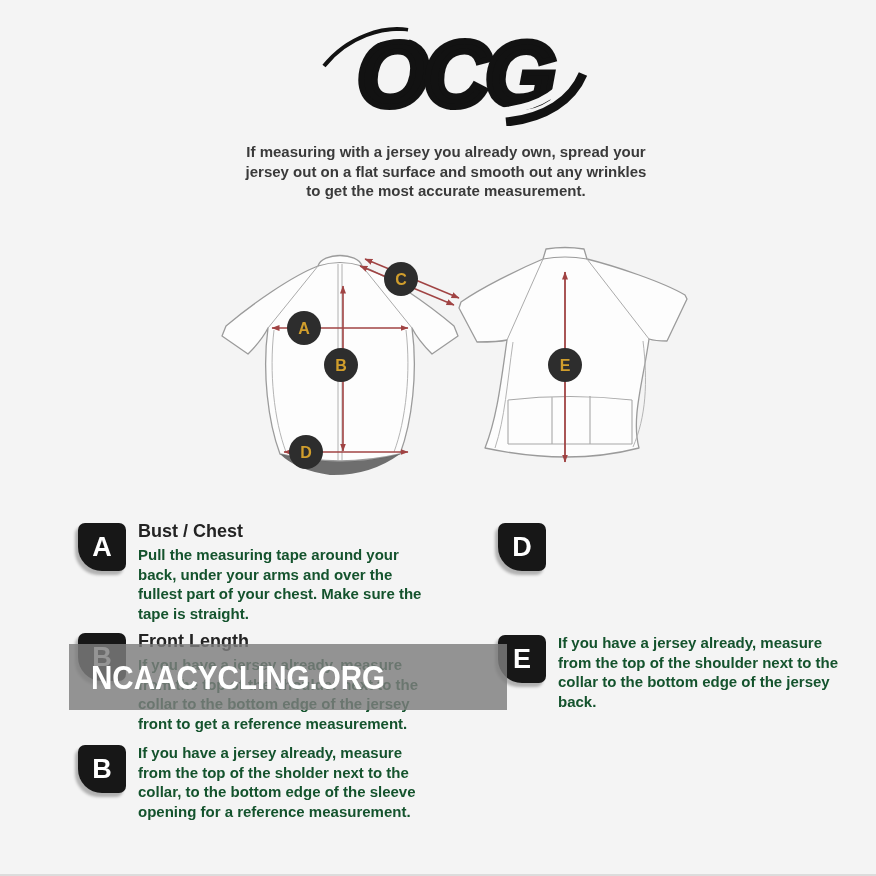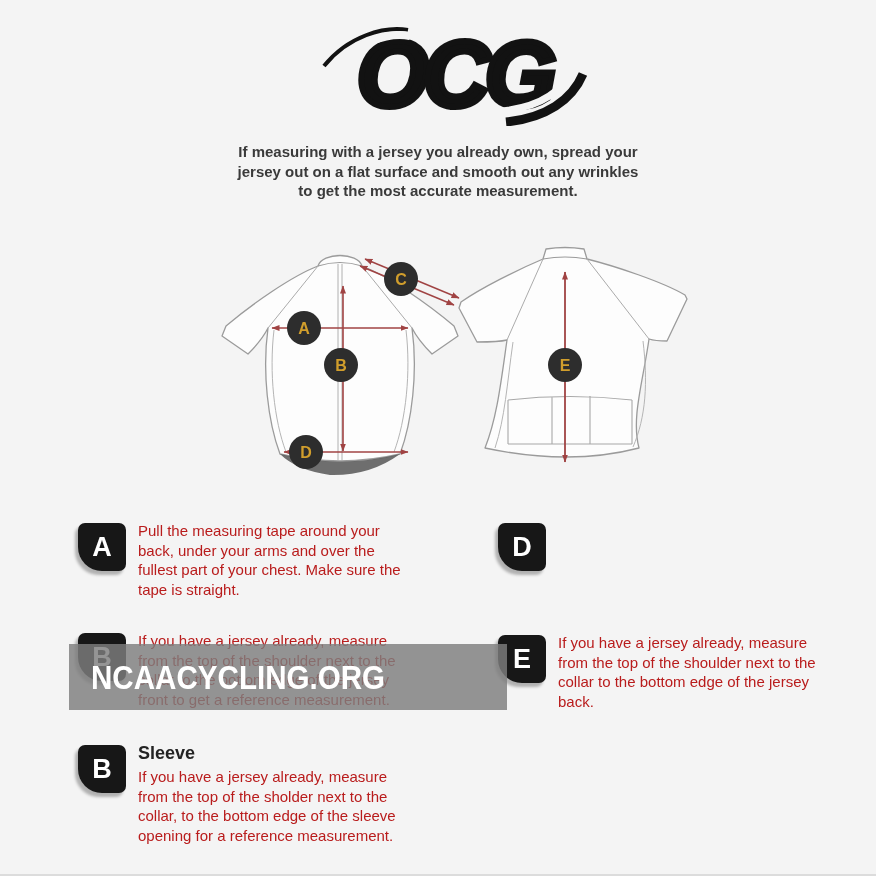--- a/index.html
+++ b/index.html
@@ -4,38 +4,38 @@
 <style>
   html,body{margin:0;padding:0;}
   body{
     width:876px;height:876px;position:relative;overflow:hidden;
     background:#f4f4f4;
     font-family:"Liberation Sans","DejaVu Sans",sans-serif;
     color:#3a3a3a;
   }
   .logo-wrap{position:absolute;left:304px;top:22px;width:300px;height:104px;}
   .intro{
-    position:absolute;left:178px;top:142px;width:520px;
+    position:absolute;left:186px;top:142px;width:520px;
     text-align:center;font-weight:bold;font-size:15px;line-height:19.5px;
     color:#3a3a3a;white-space:pre-line;
   }
   .diagram{position:absolute;}
   .diagram.front{left:212px;top:242px;}
   .diagram.back{left:455px;top:242px;}
 
   .section{position:absolute;}
   .badge{
     position:absolute;left:0;top:2px;width:48px;height:48px;background:#171717;
     border-radius:7px 7px 7px 24px;display:flex;align-items:center;justify-content:center;
     color:#ffffff;font-size:27px;font-weight:bold;
     box-shadow:-3px 4px 3px rgba(0,0,0,0.28);
   }
   .sec-content{margin-left:60px;}
   .sec-title{margin:0 0 3px 0;font-size:18px;font-weight:bold;color:#232323;line-height:21px;}
-  .sec-body{margin:0;font-size:15px;line-height:19.5px;color:#b91c1c;white-space:pre-line;}
+  .sec-body{margin:0;font-size:15px;line-height:19.5px;color:#14532d;white-space:pre-line;font-weight:bold;}
 
   .sec-a{left:78px;top:521px;width:355px;}
   .sec-b1{left:78px;top:631px;width:355px;}
   .sec-b2{left:78px;top:743px;width:355px;}
   .sec-d{left:498px;top:521px;width:355px;}
   .sec-e{left:498px;top:633px;width:355px;}
 
   .watermark{
     position:absolute;left:69px;top:604px;width:438px;height:66px;
     background:rgba(126,126,126,0.82);
@@ -129,45 +129,46 @@
   <line x1="110" y1="30" x2="110" y2="220" stroke="#a04343" stroke-width="1.8" marker-start="url(#arrB)" marker-end="url(#arrB)"></line>
   <circle cx="110" cy="123" r="17" fill="#2d2d2d"></circle>
   <text x="110" y="129" text-anchor="middle" font-size="16" font-weight="bold" fill="#d19e2c">E</text>
 </svg>
 
 <div class="section sec-a">
   <div class="badge">
       <span>A</span>
     </div>
   <div class="sec-content">
+    <h3 class="sec-title">Bust / Chest</h3>
     <p class="sec-body">Pull the measuring tape around your
 back, under your arms and over the
 fullest part of your chest. Make sure the
 tape is straight.</p>
   </div>
 </div>
 
 <div class="section sec-b1">
   <div class="badge">
       <span>B</span>
     </div>
   <div class="sec-content">
+    <h3 class="sec-title">Front Length</h3>
     <p class="sec-body">If you have a jersey already, measure
 from the top of the shoulder next to the
 collar to the bottom edge of the jersey
 front to get a reference measurement.</p>
   </div>
 </div>
 
 <div class="section sec-b2">
   <div class="badge">
       <span>B</span>
     </div>
   <div class="sec-content">
-    <h3 class="sec-title">Sleeve</h3>
     <p class="sec-body">If you have a jersey already, measure
 from the top of the sholder next to the
 collar, to the bottom edge of the sleeve
 opening for a reference measurement.</p>
   </div>
 </div>
 
 <div class="section sec-d">
   <div class="badge">
       <span>D</span>

